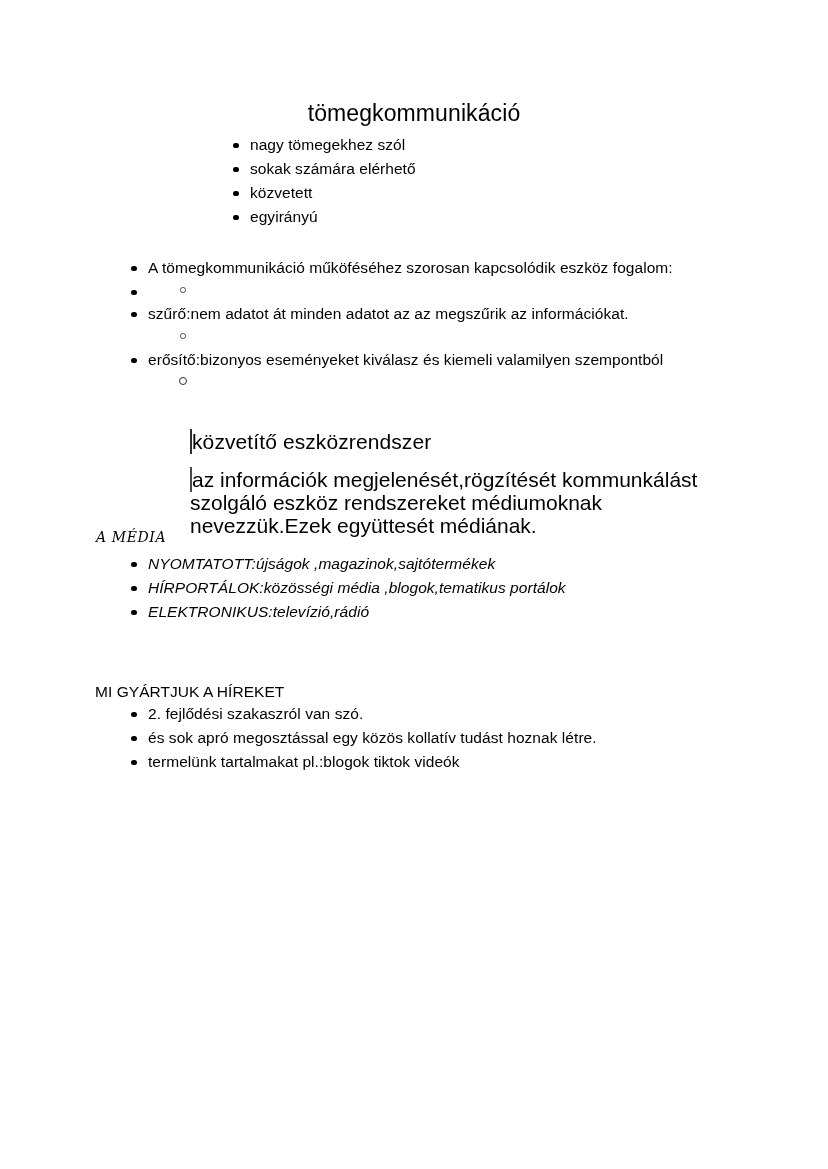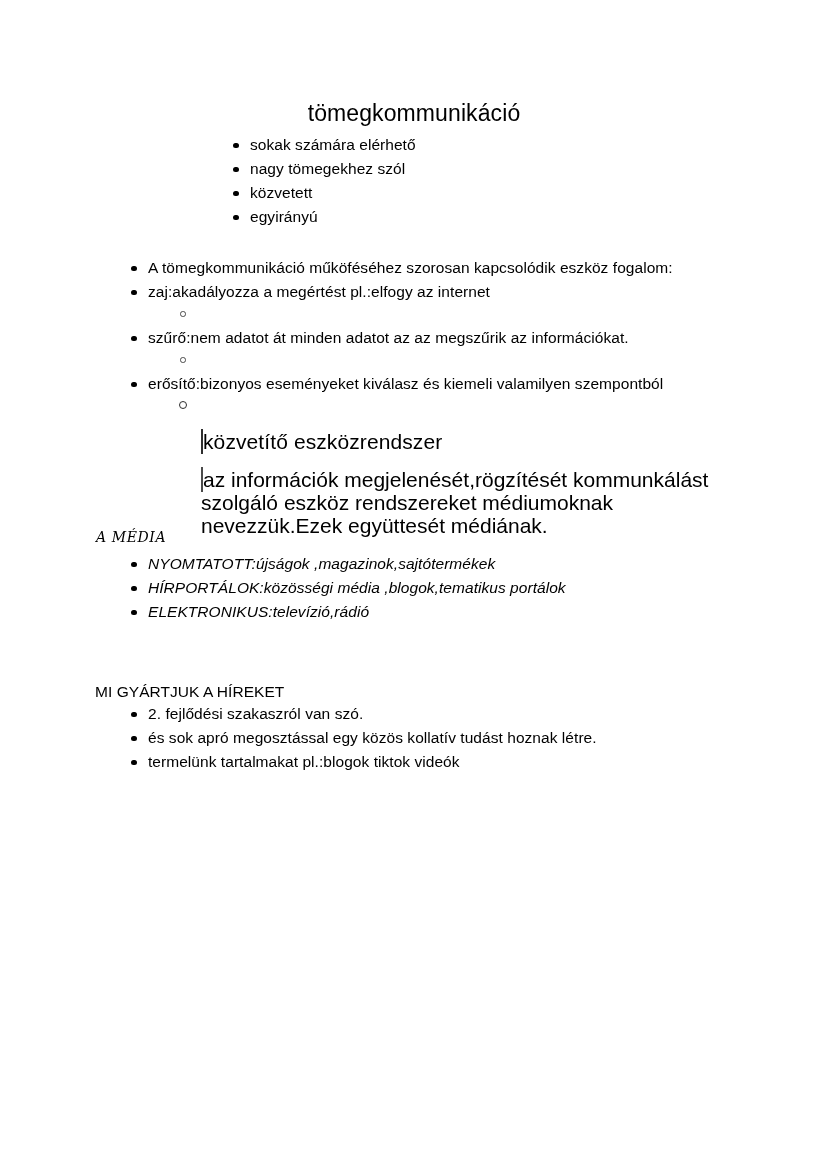--- a/index.html
+++ b/index.html
@@ -100,21 +100,21 @@
     left: 31px;
     top: 5px;
     width: 8px;
     height: 8px;
     border: 1.1px solid #2e2e2e;
   }
 
   
   #section-eszkoz {
     position: absolute;
-    left: 201px;
+    left: 190px;
     top: 428px;
     width: 560px;
   }
   .eszkoz-heading {
     position: relative;
     font-size: 21px;
     line-height: 28px;
     font-weight: 400;
     letter-spacing: 0.1px;
     white-space: nowrap;
@@ -179,44 +179,43 @@
 </head>
 <body>
 
 <div class="page">
 
   <div class="doc-title">tömegkommunikáció</div>
 
   <ul class="list-block" id="list-intro">
     <li class="li">
       <span class="bullet-disc"></span>
+      <span>nagy tömegekhez szól</span>
+    </li>
+    <li class="li">
+      <span class="bullet-disc"></span>
       <span>sokak számára elérhető</span>
     </li>
     <li class="li">
       <span class="bullet-disc"></span>
-      <span>nagy tömegekhez szól</span>
-    </li>
-    <li class="li">
-      <span class="bullet-disc"></span>
       <span>közvetett</span>
     </li>
     <li class="li">
       <span class="bullet-disc"></span>
       <span>egyirányú</span>
     </li>
   </ul>
 
   <ul class="list-block" id="list-concepts">
     <li class="li">
       <span class="bullet-disc"></span>
       <span>A tömegkommunikáció műköféséhez szorosan kapcsolódik eszköz fogalom:</span>
     </li>
     <li class="li">
       <span class="bullet-disc"></span>
-      <span>zaj:akadályozza a megértést pl.:elfogy az internet</span>
     </li>
     <li class="sub-spacer">
       <span class="bullet-circle-sm"></span>
       <span></span>
     </li>
     <li class="li">
       <span class="bullet-disc"></span>
       <span>szűrő:nem adatot át minden adatot az az megszűrik az információkat.</span>
     </li>
     <li class="sub-spacer">

